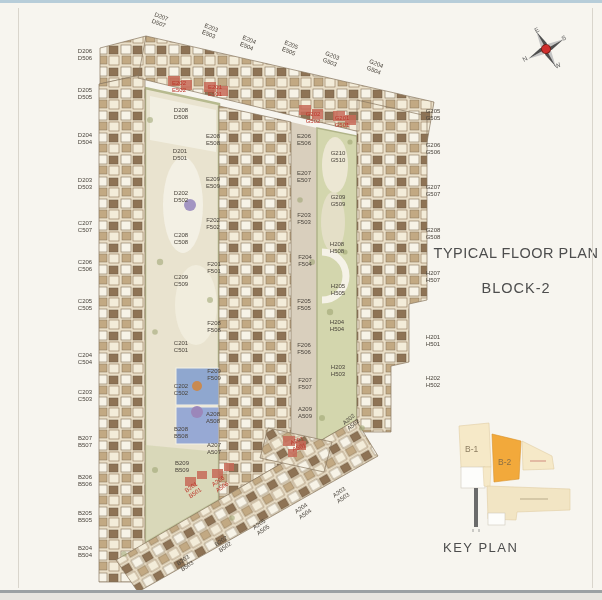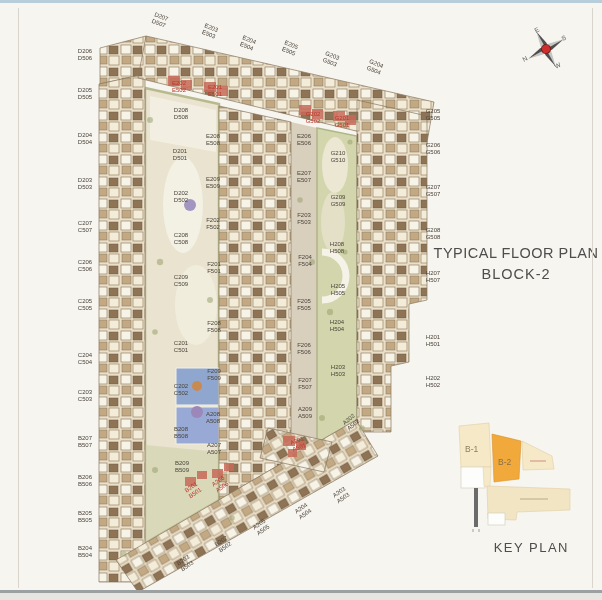--- a/index.html
+++ b/index.html
@@ -28,23 +28,23 @@
     transform-origin:center center;
   }
   .unit-label.red{color:#bc352a;}
 
   
   #title-block{
     position:absolute;left:430px;top:245px;width:172px;text-align:center;
     color:#4d4d4d;
   }
   #title-line1{font-size:14.5px;letter-spacing:.5px;}
-  #title-line2{font-size:14.5px;letter-spacing:1px;margin-top:5px;}
+  #title-line2{font-size:14.5px;letter-spacing:1px;margin-top:19px;}
   #keyplan-title{
-    position:absolute;left:443px;top:540px;width:126px;text-align:right;
+    position:absolute;left:443px;top:540px;width:126px;text-align:left;
     font-size:13px;letter-spacing:1.5px;color:#4d4d4d;
   }
 </style>
 </head>
 <body>
 
 <div id="plan-wrap">
 
 <svg id="plan-svg" width="602" height="600" viewBox="0 0 602 600">
   <defs>

